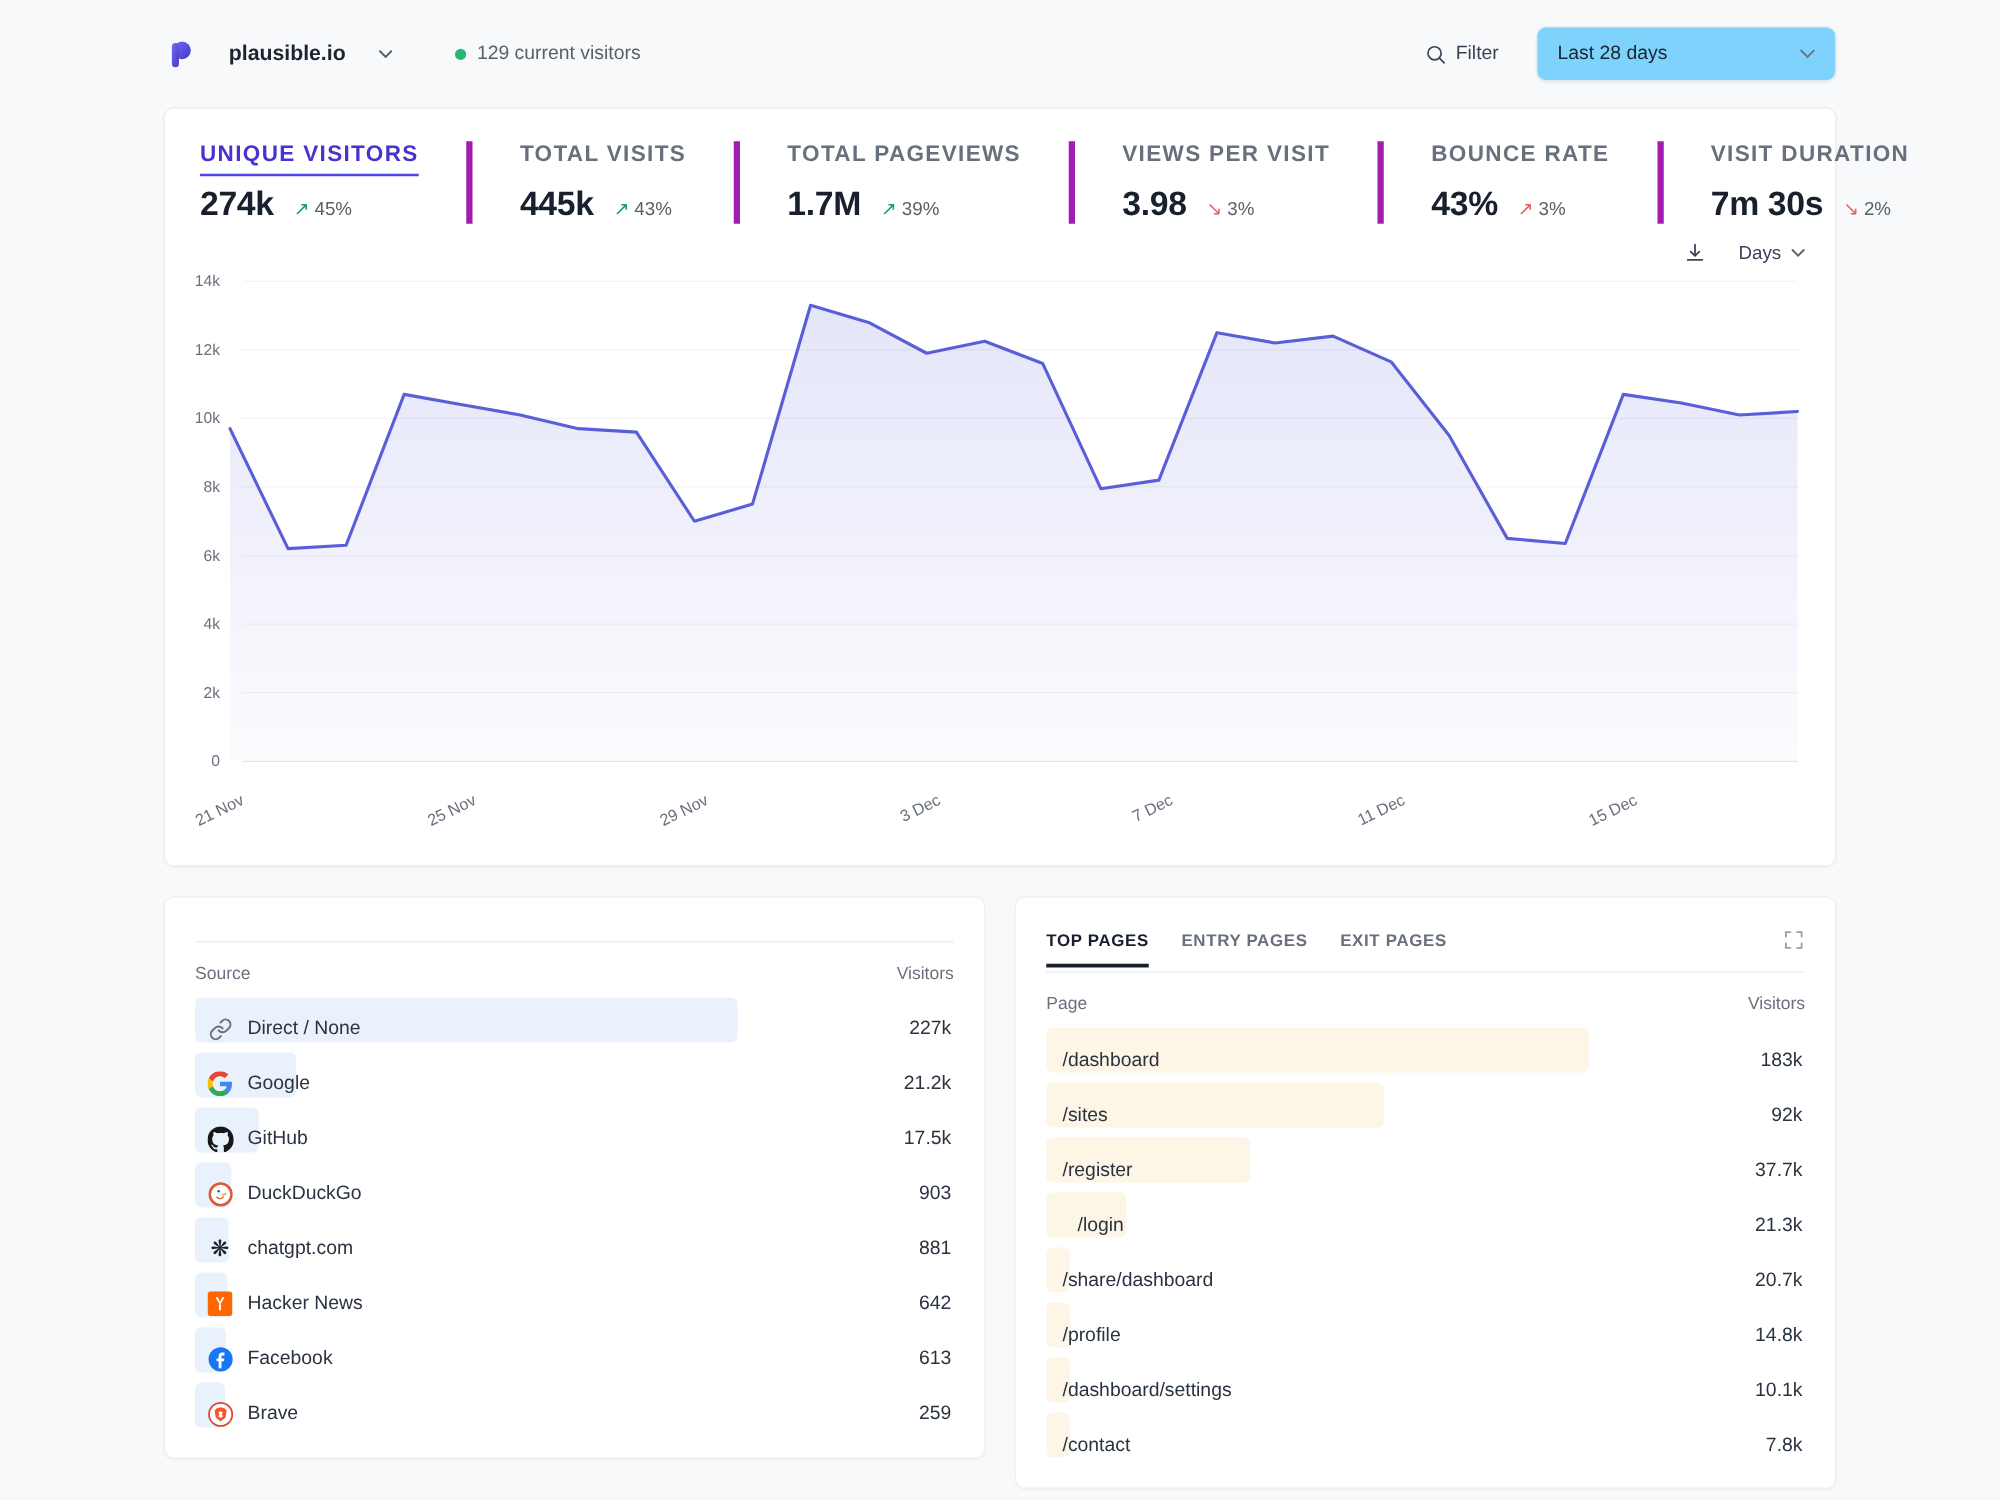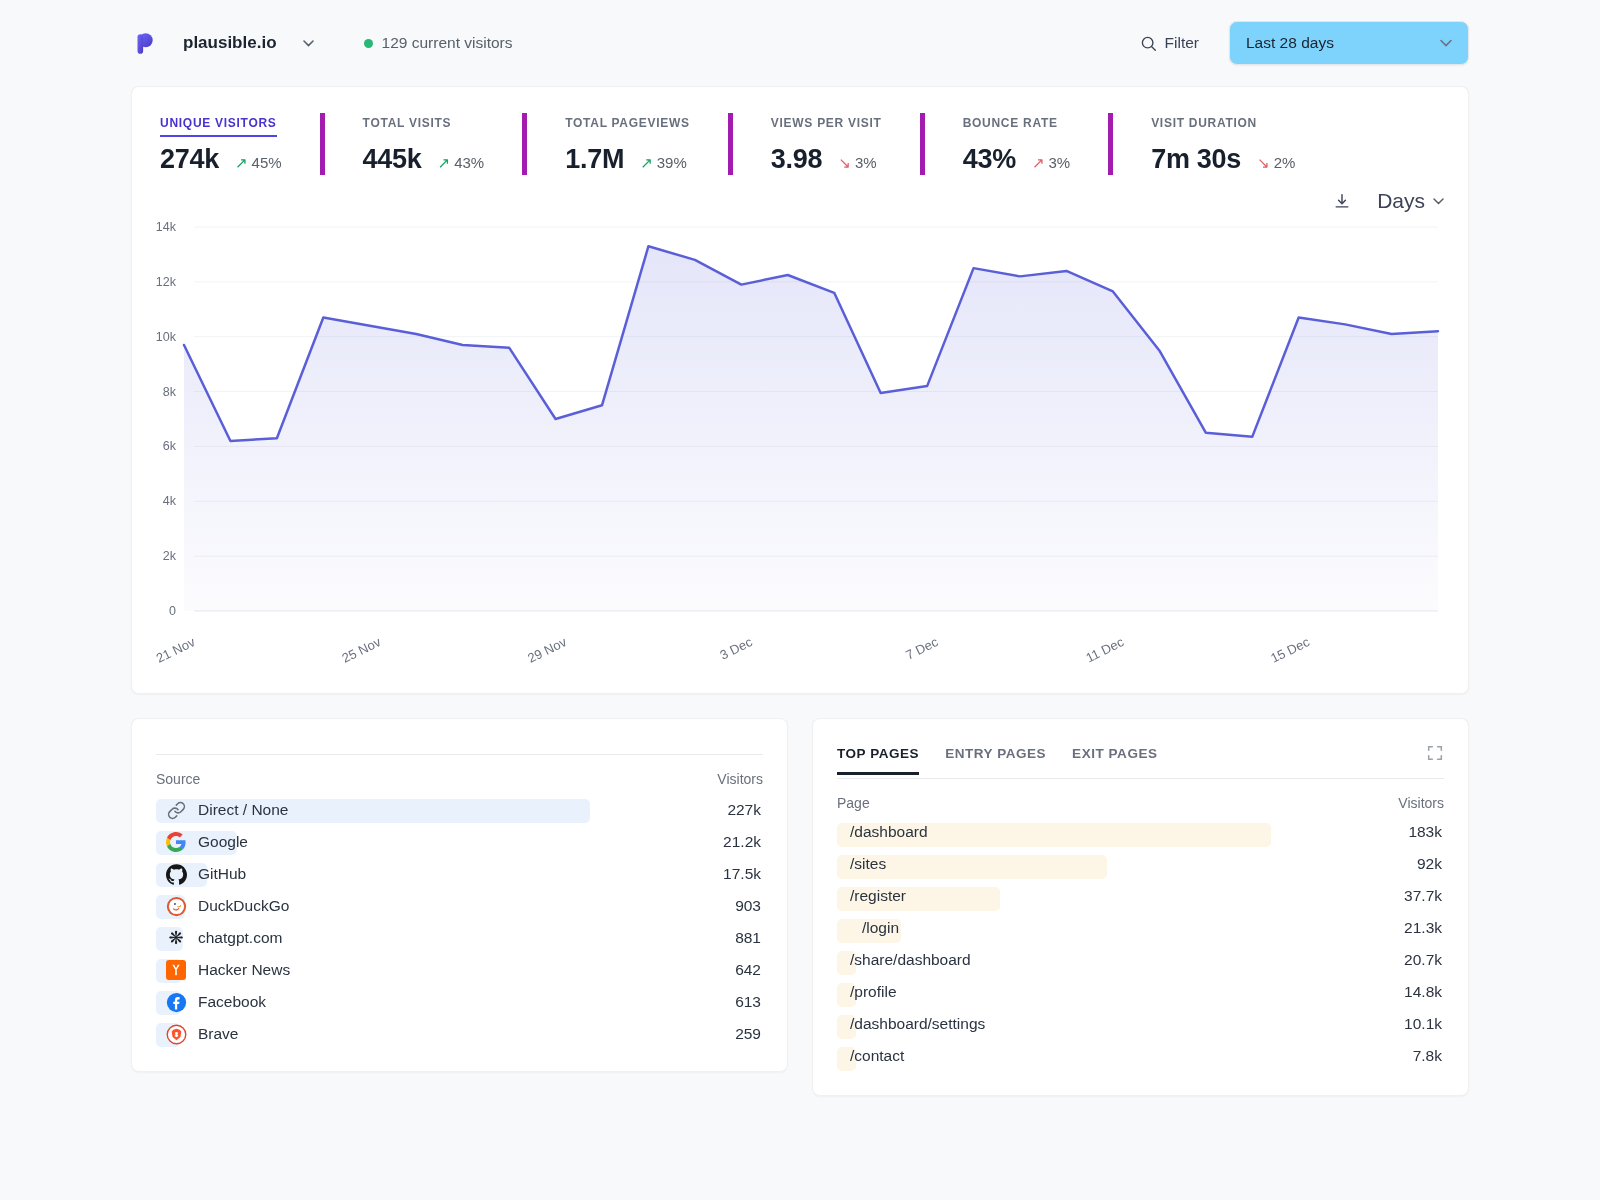--- a/index.html
+++ b/index.html
@@ -24,52 +24,52 @@
 
   
   .card { background:#fff; border:1px solid rgba(0,0,0,.06); border-radius:8px;
     box-shadow:0 1px 2px rgba(0,0,0,.04); }
   .main-card { padding:26px 20px 8px 20px; margin-bottom:24px; }
 
   
   .stats-row { display:flex; align-items:flex-start; padding-left:8px; }
   .stat { padding:0 38px; border-left:5px solid #a21caf; cursor:pointer; }
   .stat:first-child { padding-left:0; border-left:none; }
-  .stat-label { display:inline-block; font-size:12px; font-weight:700; letter-spacing:.06em;
+  .stat-label { display:inline-block; font-size:18px; font-weight:700; letter-spacing:.06em;
     color:#69707d; padding-bottom:5px; border-bottom:2px solid transparent; white-space:nowrap; }
   .stat-label.active { color:#4733d0; border-bottom-color:#4f46e5; }
   .stat-value-row { display:flex; align-items:baseline; gap:16px; margin-top:7px; }
   .stat-value { font-size:27px; font-weight:700; color:#17202c; letter-spacing:-0.01em; white-space:nowrap; }
   .stat-change { font-size:15px; color:#586069; display:flex; align-items:baseline; gap:4px; white-space:nowrap; }
   .arrow.good { color:#12a463; }
   .arrow.bad { color:#e25f66; }
 
   
   .chart-controls { display:flex; justify-content:flex-end; align-items:center; gap:26px; margin:14px 4px 2px 0; }
   .download-btn { display:inline-flex; cursor:pointer; }
-  .interval-select { display:flex; align-items:center; gap:8px; font-size:21px; color:#3c4257; cursor:pointer; }
+  .interval-select { display:flex; align-items:center; gap:8px; font-size:15px; color:#3c4257; cursor:pointer; }
   .chart-wrap { position:relative; }
   svg text { font-family:"Liberation Sans", sans-serif; }
 
   
   .panels { display:flex; gap:24px; align-items:flex-start; }
   .panel { width:657px; padding:22px 24px 24px 24px; }
   .panel-head { display:flex; align-items:center; justify-content:space-between; height:24px; }
   .tabs { display:flex; align-items:center; gap:26px; }
   .tab { position:relative; display:flex; align-items:center; gap:6px; background:none; border:none;
     font-family:"Liberation Sans", sans-serif; font-size:13.5px; font-weight:700; letter-spacing:.04em;
     color:#69707d; cursor:pointer; padding:0; }
   .tab.active { color:#17202c; }
   .tab.active::after { content:""; position:absolute; left:0; right:0; top:calc(100% + 11px);
     height:3px; background:#17202c; }
   .expand-btn { display:inline-flex; cursor:pointer; }
   .panel-divider { height:1px; background:#e8eaed; margin-top:13px; }
   .cols { display:flex; justify-content:space-between; font-size:14px; color:#69707d; margin:16px 0 12px 0; }
   .rows { display:flex; flex-direction:column; gap:8px; }
-  .row { position:relative; height:24px; display:flex; align-items:flex-start; }
+  .row { position:relative; height:36px; display:flex; align-items:flex-end; }
   .row-bar { position:absolute; left:0; top:0; bottom:0; border-radius:5px; }
   .row-inner { position:relative; display:flex; align-items:center; width:100%; padding:0 2px 0 9px; }
   .src-icon { width:22px; height:22px; display:inline-flex; align-items:center; justify-content:center; margin-right:11px; flex:none; }
   .row-name { font-size:15.5px; color:#2a3340; cursor:pointer; }
   .row-value { margin-left:auto; font-size:15.5px; color:#2a3340; }
   .glyph-icon { font-size:18px; line-height:1; color:#202123; }
 </style>
 </head>
 <body>
 

